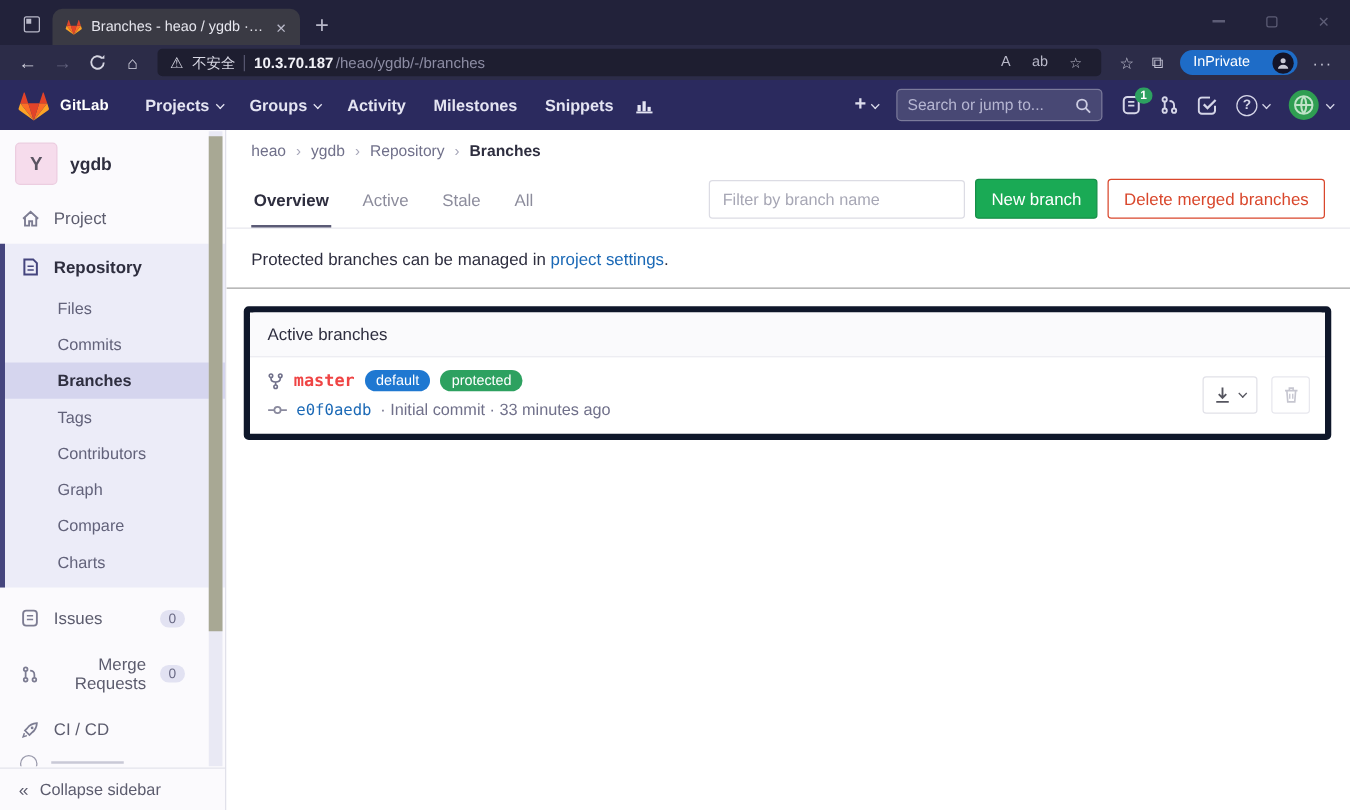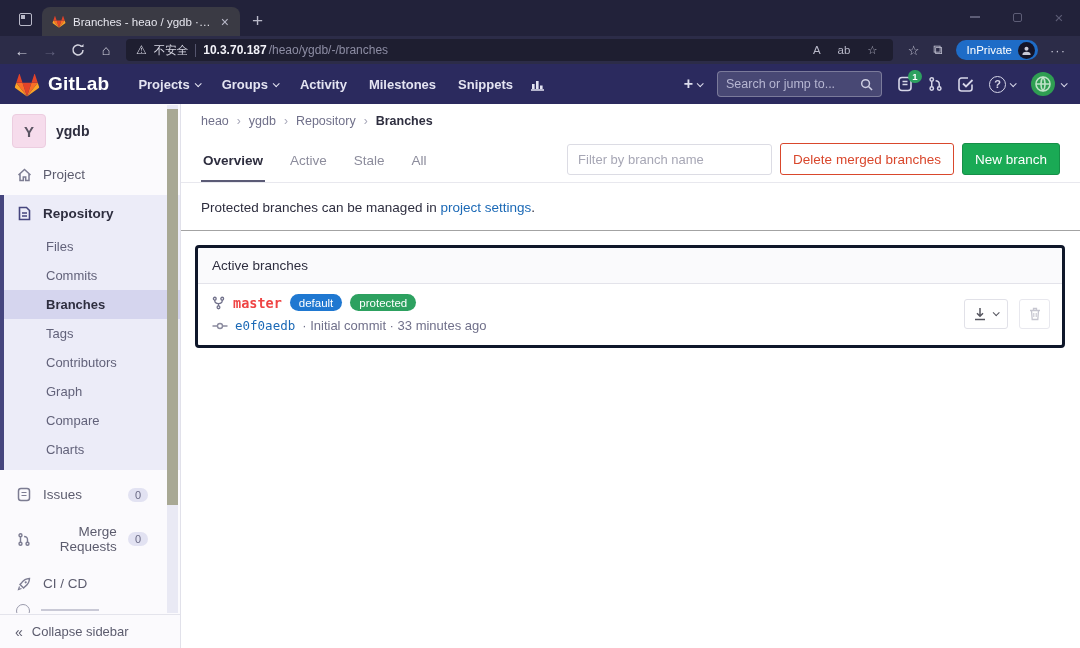--- a/index.html
+++ b/index.html
@@ -28,29 +28,29 @@
   .refresh-svg, .home-glyph { width:28px; display:flex; justify-content:center; color:#d4d4e0; font-size:14px; }
   .address-bar { flex:1; height:22px; background:#1e1e30; border-radius:4px; margin:0 8px 0 6px; display:flex; align-items:center; padding:0 10px; font-size:12px; color:#cfcfdd; gap:7px; }
   .warn-glyph { color:#d8d8e4; font-size:12px; }
   .sec-label { color:#d8d8e4; font-size:11.5px; }
   .addr-div { width:1px; height:13px; background:#55556e; }
   .url-host { color:#f2f2f8; font-weight:bold; font-size:12px; }
   .url-path { color:#8d8da4; font-size:12px; margin-left:-5px; }
   .addr-spacer { flex:1; }
   .addr-icon { color:#b9b9c9; font-size:11.5px; padding:0 5px; }
   .tb-icon { color:#c4c4d4; font-size:13px; padding:0 7px; }
-  .inprivate-pill { display:flex; align-items:center; gap:6px; background:#1e6cc7; border-radius:11px; height:20px; padding:0 3px 0 11px; margin:0 6px; }
+  .inprivate-pill { display:flex; align-items:center; gap:18px; background:#1e6cc7; border-radius:11px; height:20px; padding:0 3px 0 11px; margin:0 6px; }
   .inprivate-label { color:#fff; font-size:11.5px; }
   .pill-avatar { width:17px; height:17px; border-radius:50%; background:#141428; display:flex; align-items:center; justify-content:center; }
   .more-btn { color:#c4c4d4; font-size:13px; letter-spacing:1px; padding:0 6px; }
 
   
   .gl-navbar { height:40px; background:#2b2a5e; display:flex; align-items:center; padding:0 14px; }
   .gl-brand { display:flex; align-items:center; gap:8px; margin-right:18px; }
-  .gl-brand-text { color:#fff; font-size:19px; font-weight:bold; letter-spacing:.2px; }
+  .gl-brand-text { color:#fff; font-size:12px; font-weight:bold; letter-spacing:.2px; }
   .gl-menu { display:flex; align-items:center; }
   .gl-menu-item { color:#e4e4f2; font-size:13px; font-weight:bold; padding:0 11px; display:flex; align-items:center; gap:5px; }
   .chev { width:5px; height:5px; border-right:1.5px solid currentColor; border-bottom:1.5px solid currentColor; transform:rotate(45deg) translateY(-1px); display:inline-block; }
   .gl-chart-icon { margin-left:6px; display:flex; }
   .gl-right { margin-left:auto; display:flex; align-items:center; gap:15px; }
   .gl-plus { color:#dcdcEC; font-size:16px; font-weight:bold; display:flex; align-items:center; gap:4px; }
   .gl-search { width:165px; height:26px; background:rgba(255,255,255,.14); border:1px solid rgba(255,255,255,.28); border-radius:4px; display:flex; align-items:center; padding:0 8px; gap:6px; }
   .gl-search input { flex:1; background:transparent; border:none; outline:none; color:#0ea5e9; font-size:12.5px; font-family:"Liberation Sans",sans-serif; min-width:0; }
   .gl-search input::placeholder { color:#b6b6d2; }
   .icon-wrap { position:relative; display:flex; color:#d6d6e8; }
@@ -97,21 +97,21 @@
   .tab-item.active { color:#2e2e3f; font-weight:bold; border-bottom:2px solid #5b5b76; margin-bottom:-1px; padding-bottom:12px; }
   .head-controls { margin-left:auto; display:flex; align-items:center; gap:8px; padding:7px 0; }
   .filter-input { width:205px; height:31px; border:1px solid #dcdce4; border-radius:3px; padding:0 10px; font-size:13px; color:#2e2e3f; font-family:"Liberation Sans",sans-serif; }
   .filter-input::placeholder { color:#a7a7b5; }
   .btn { height:32px; border-radius:3px; font-size:13.5px; font-family:"Liberation Sans",sans-serif; display:flex; align-items:center; padding:0 12px; }
   .btn-danger { background:#fff; border:1px solid #d9472c; color:#d9472c; }
   .btn-success { background:#1aaa55; border:1px solid #168f48; color:#fff; }
   .alert-row { padding:17px 20px 15px; font-size:13.5px; color:#2e2e3f; border-bottom:1px solid #a3a3a3; }
   .alert-link { color:#1b69b6; text-decoration:none; }
 
-  .panel { margin:14px 15px 0 14px; border:3px solid #0f172a; border-radius:4px; }
+  .panel { margin:14px 15px 0 14px; border:5px solid #0f172a; border-radius:4px; }
   .panel-header { padding:10px 14px; border-bottom:1px solid #e3e3ea; font-size:13.5px; color:#2e2e3f; background:#fafafc; border-radius:4px 4px 0 0; }
   .branch-row { display:flex; align-items:center; padding:10px 12px 12px 14px; }
   .branch-info { display:flex; flex-direction:column; gap:7px; }
   .branch-line1 { display:flex; align-items:center; gap:8px; }
   .branch-icon { color:#70708a; display:flex; }
   .branch-name { font-family:"DejaVu Sans Mono","Liberation Mono",monospace; font-size:13.5px; font-weight:bold; color:#ef4444; }
   .badge { color:#fff; font-size:11.5px; padding:2.5px 9px; border-radius:10px; }
   .badge-default { background:#1f78d1; }
   .badge-protected { background:#2da160; }
   .branch-line2 { display:flex; align-items:center; gap:7px; font-size:13px; color:#70708a; }
@@ -375,22 +375,22 @@
       <span class="crumb-current">Branches</span>
     </div>
 
     <div class="tabs-row">
       <span class="tab-item active">Overview</span>
       <span class="tab-item">Active</span>
       <span class="tab-item">Stale</span>
       <span class="tab-item">All</span>
       <div class="head-controls">
         <input type="text" class="filter-input" placeholder="Filter by branch name" style="">
+        <button class="btn btn-success">New branch</button>
         <button class="btn btn-danger">Delete merged branches</button>
-        <button class="btn btn-success">New branch</button>
       </div>
     </div>
 
     <div class="alert-row">
       <span>Protected branches can be managed in</span>
       <a href="#" class="alert-link">project settings</a><span>.</span>
     </div>
 
     <div class="panel">
       <div class="panel-header">Active branches</div>

